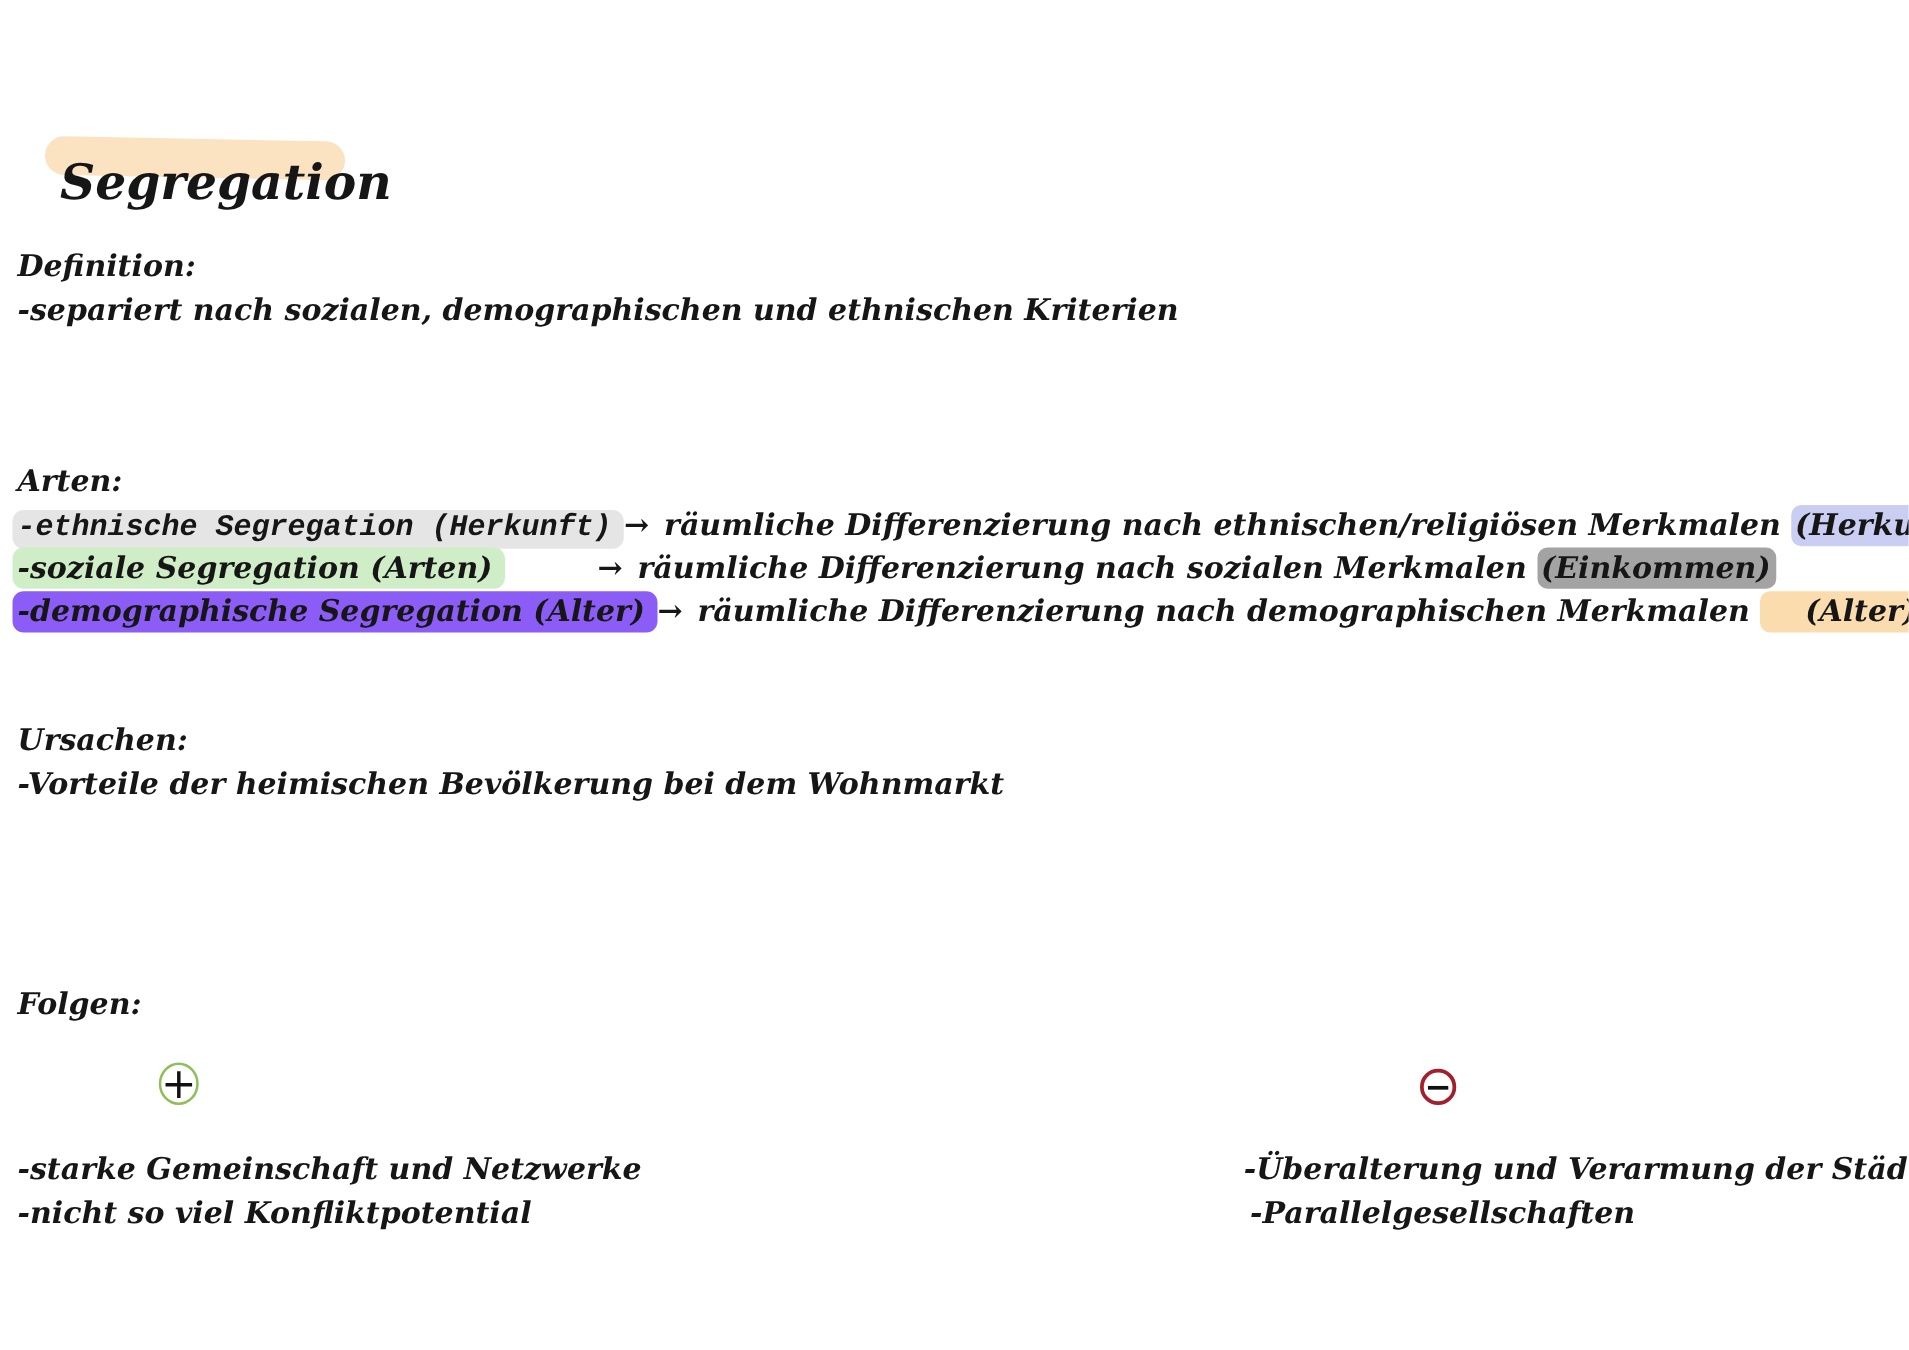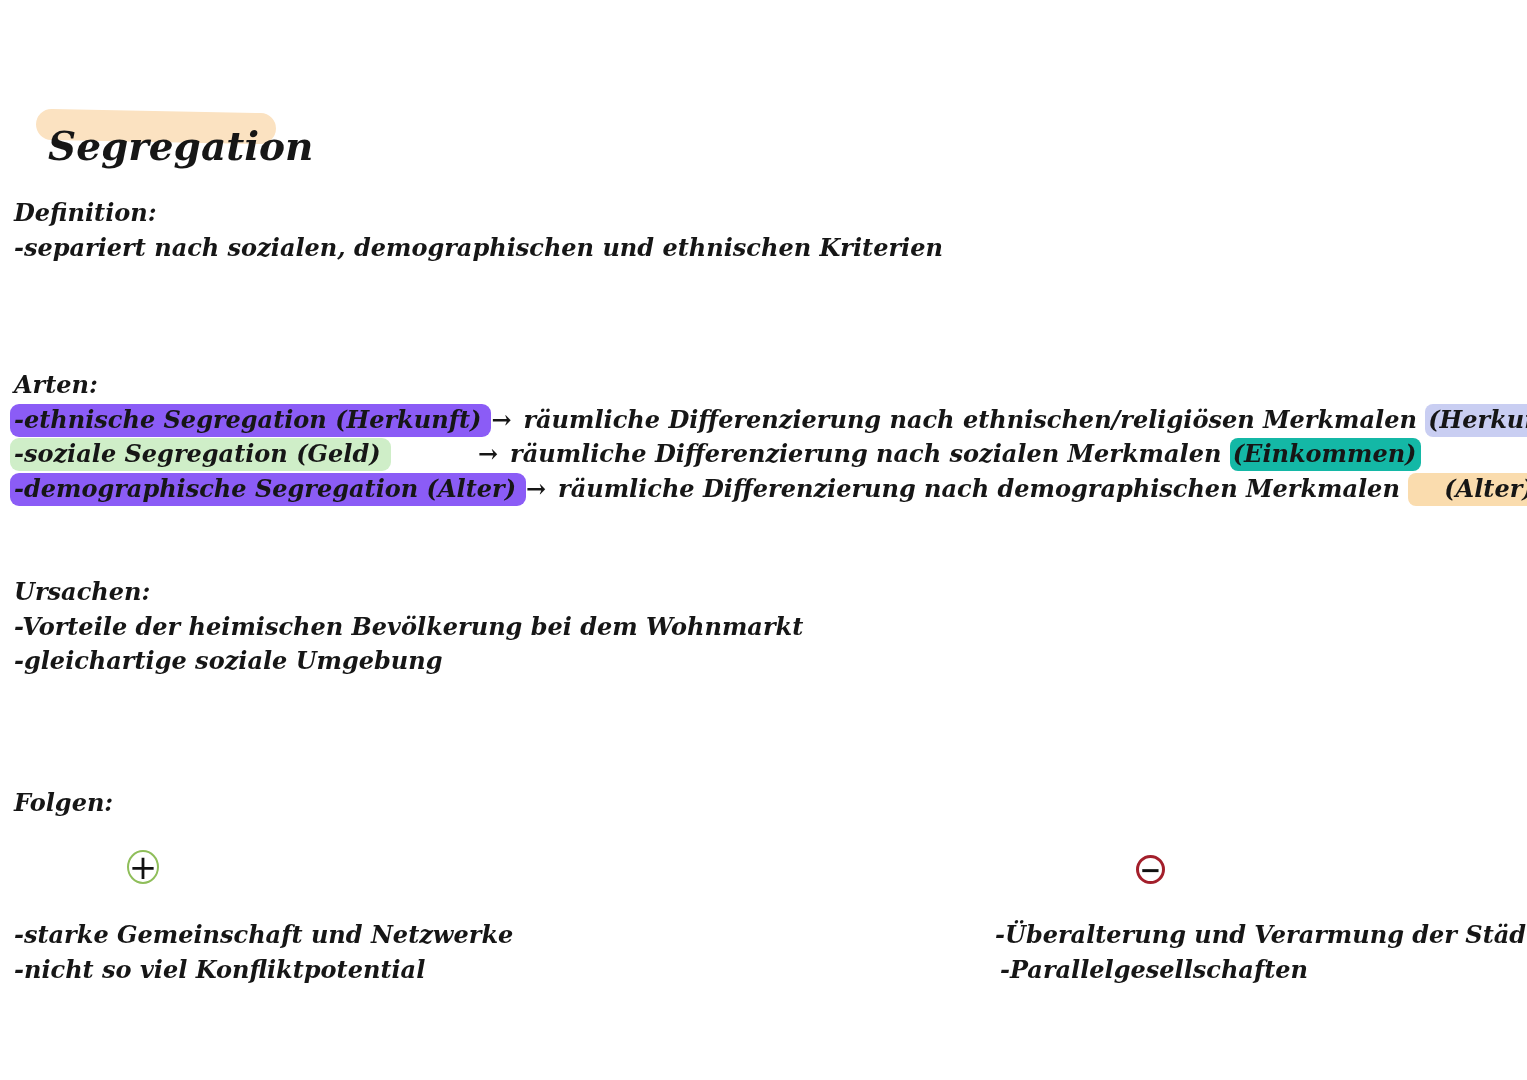--- a/index.html
+++ b/index.html
@@ -131,42 +131,41 @@
 
   <div class="section section-definition">
     <div>Definition:</div>
     <div class="list-line">-separiert nach sozialen, demographischen und ethnischen Kriterien</div>
   </div>
 
   <div class="section section-arten">
     <div>Arten:</div>
 
     <div class="arten-row">
-      <span class="arten-label-wrap"><span class="hl" style="background-color: #8b5cf6;">-ethnische Segregation (Herkunft)</span></span>
+      <span class="arten-label-wrap"><span class="hl" style="background-color: #e5e5e5; font-family: Liberation Mono, monospace;">-ethnische Segregation (Herkunft)</span></span>
       <span class="arten-arrow">→</span>
       <span><span>räumliche Differenzierung nach ethnischen/religiösen Merkmalen </span><span class="tag-hl" style="background-color: rgb(201, 206, 242);">(Herkunft)</span></span>
     </div>
 
     <div class="arten-row">
-      <span class="arten-label-wrap"><span class="hl" style="background-color: rgb(207, 238, 200);">-soziale Segregation (Geld)</span></span>
+      <span class="arten-label-wrap"><span class="hl" style="background-color: rgb(207, 238, 200);">-soziale Segregation (Arten)</span></span>
       <span class="arten-arrow">→</span>
-      <span><span>räumliche Differenzierung nach sozialen Merkmalen </span><span class="tag-hl" style="background-color: #14b8a6;">(Einkommen)</span></span>
+      <span><span>räumliche Differenzierung nach sozialen Merkmalen </span><span class="tag-hl" style="background-color: #a3a3a3;">(Einkommen)</span></span>
     </div>
 
     <div class="arten-row">
       <span class="arten-label-wrap"><span class="hl" style="background-color: #8b5cf6;">-demographische Segregation (Alter)</span></span>
       <span class="arten-arrow">→</span>
       <span><span>räumliche Differenzierung nach demographischen Merkmalen </span><span class="tag-hl" style="background-color: rgb(250, 220, 174); padding-left: 36px;">(Alter)</span></span>
     </div>
   </div>
 
   <div class="section section-ursachen">
     <div>Ursachen:</div>
     <div class="list-line">-Vorteile der heimischen Bevölkerung bei dem Wohnmarkt</div>
-    <div class="list-line">-gleichartige soziale Umgebung</div>
   </div>
 
   <div class="folgen-heading">Folgen:</div>
 
   <div class="sign-icon plus-icon" style="border-color: rgb(143, 190, 90);">+</div>
 
   <div class="sign-icon minus-icon" style="border-color: rgb(163, 31, 43);">−</div>
 
   <div class="folgen-list folgen-list-positive">
     <div class="list-line">-starke Gemeinschaft und Netzwerke</div>

